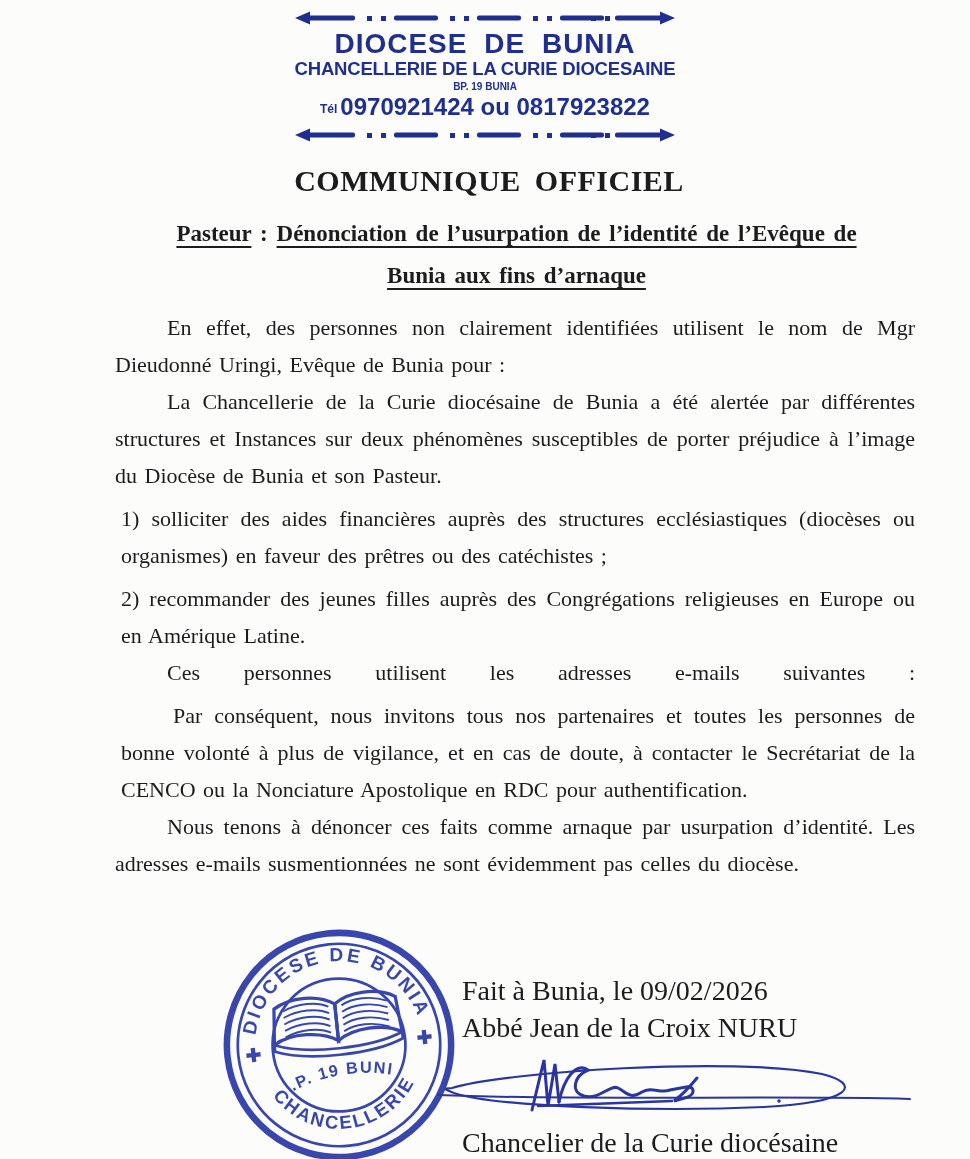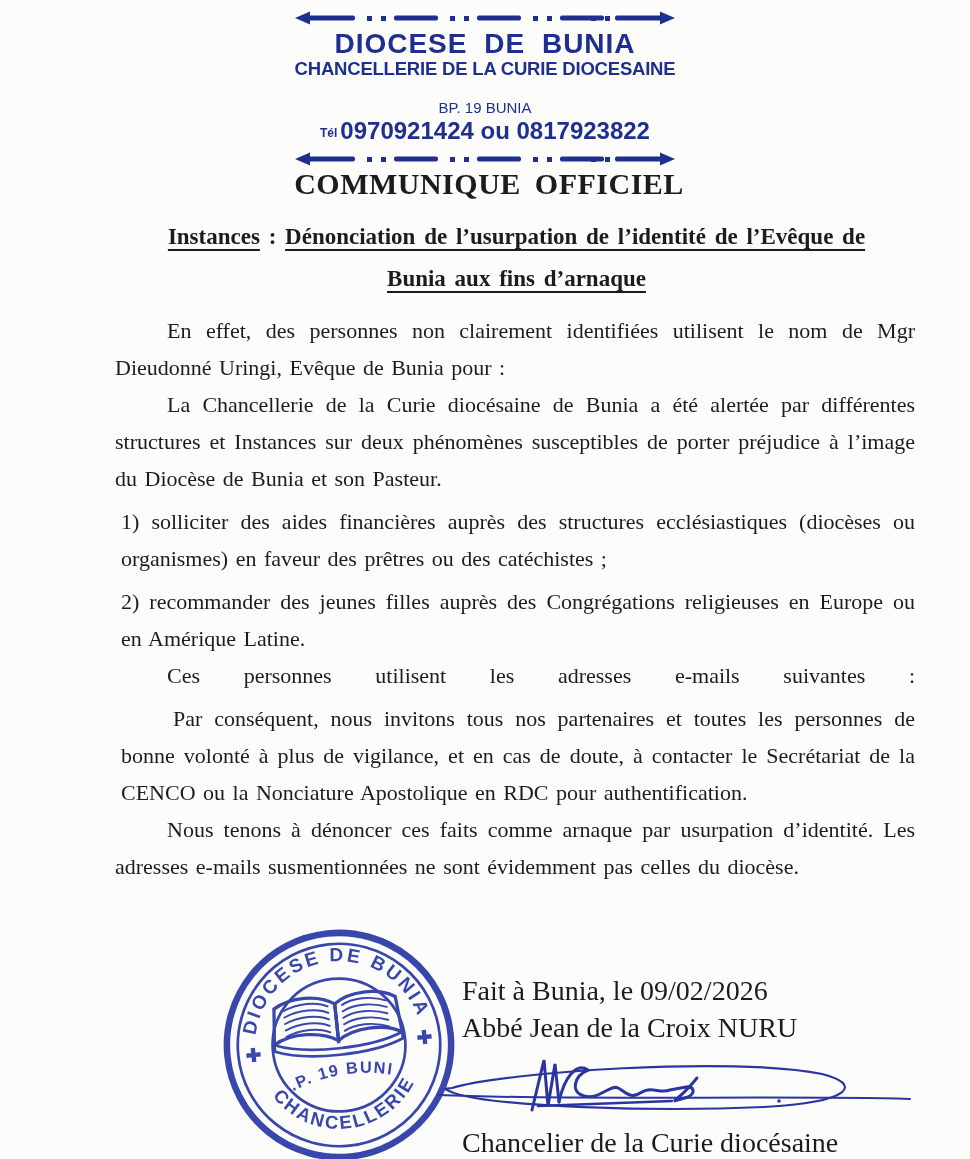--- a/index.html
+++ b/index.html
@@ -30,31 +30,31 @@
     font-weight:bold;font-size:28px;letter-spacing:1px;word-spacing:8px;
     color:var(--accent);margin-top:3px;line-height:1.05;
   }
   .dept{
     font-family:"Liberation Sans", sans-serif;
     font-weight:bold;font-size:18.5px;letter-spacing:-0.2px;
     color:var(--accent);line-height:1.15;
   }
   .pobox{
     font-family:"Liberation Sans", sans-serif;
-    font-weight:normal;font-size:15px;color:var(--accent);line-height:1.2;margin-top:19px;
+    font-weight:bold;font-size:10px;color:var(--accent);line-height:1.2;margin-top:1px;
   }
   .tel-line{
     font-family:"Liberation Sans", sans-serif;
     font-weight:bold;font-size:24px;color:var(--accent);line-height:1.1;margin:1px 0 7px;
   }
   .tel-prefix{font-size:12px;font-weight:bold;vertical-align:2px;margin-right:3px;}
   
   .doc-title{
     text-align:center;font-weight:bold;font-size:30px;letter-spacing:0.5px;
-    word-spacing:6px;padding-left:8px;
+    margin-top:21px;word-spacing:6px;padding-left:8px;
   }
   .subject{
     margin:15px 52px 0 115px;text-align:center;
     font-weight:bold;font-size:23px;line-height:42px;word-spacing:3px;
   }
   .u{
     text-decoration:underline;
     text-decoration-thickness:2px;
     text-underline-offset:5px;
   }
@@ -139,21 +139,21 @@
           <rect x="310" y="6" width="5" height="5"></rect>
         <rect x="320" y="5.5" width="50" height="5" rx="2"></rect>
           <polygon points="380,8 365,1.5 365,14.5"></polygon>
       </g>
     </svg>
   </div>
 
   <div class="doc-title">COMMUNIQUE OFFICIEL</div>
 
   <div class="subject">
-    <span class="u">Instances</span><span> : </span><span class="u">Dénonciation de l’usurpation de l’identité de l’Evêque de</span><br>
+    <span class="u">Pasteur</span><span> : </span><span class="u">Dénonciation de l’usurpation de l’identité de l’Evêque de</span><br>
     <span class="u">Bunia aux fins d’arnaque</span>
   </div>
 
   <div class="body-text">
     <p class="indent">En effet, des personnes non clairement identifiées utilisent le nom de Mgr Dieudonné Uringi, Evêque de Bunia pour :</p>
     <p class="indent">La Chancellerie de la Curie diocésaine de Bunia a été alertée par différentes structures et Instances sur deux phénomènes susceptibles de porter préjudice à l’image du Diocèse de Bunia et son Pasteur.</p>
     <p class="gap">1)  solliciter des aides financières auprès des structures ecclésiastiques (diocèses ou organismes) en faveur des prêtres ou des catéchistes ;</p>
     <p class="gap">2)  recommander des jeunes filles auprès des Congrégations religieuses en Europe ou en Amérique Latine.</p>
     <p class="force-justify">Ces personnes utilisent les adresses e-mails suivantes :</p>
     <p class="indent gap">Par conséquent, nous invitons tous nos partenaires et toutes les personnes de bonne volonté à plus de vigilance, et en cas de doute, à contacter le Secrétariat de la CENCO ou la Nonciature Apostolique en RDC pour authentification.</p>

